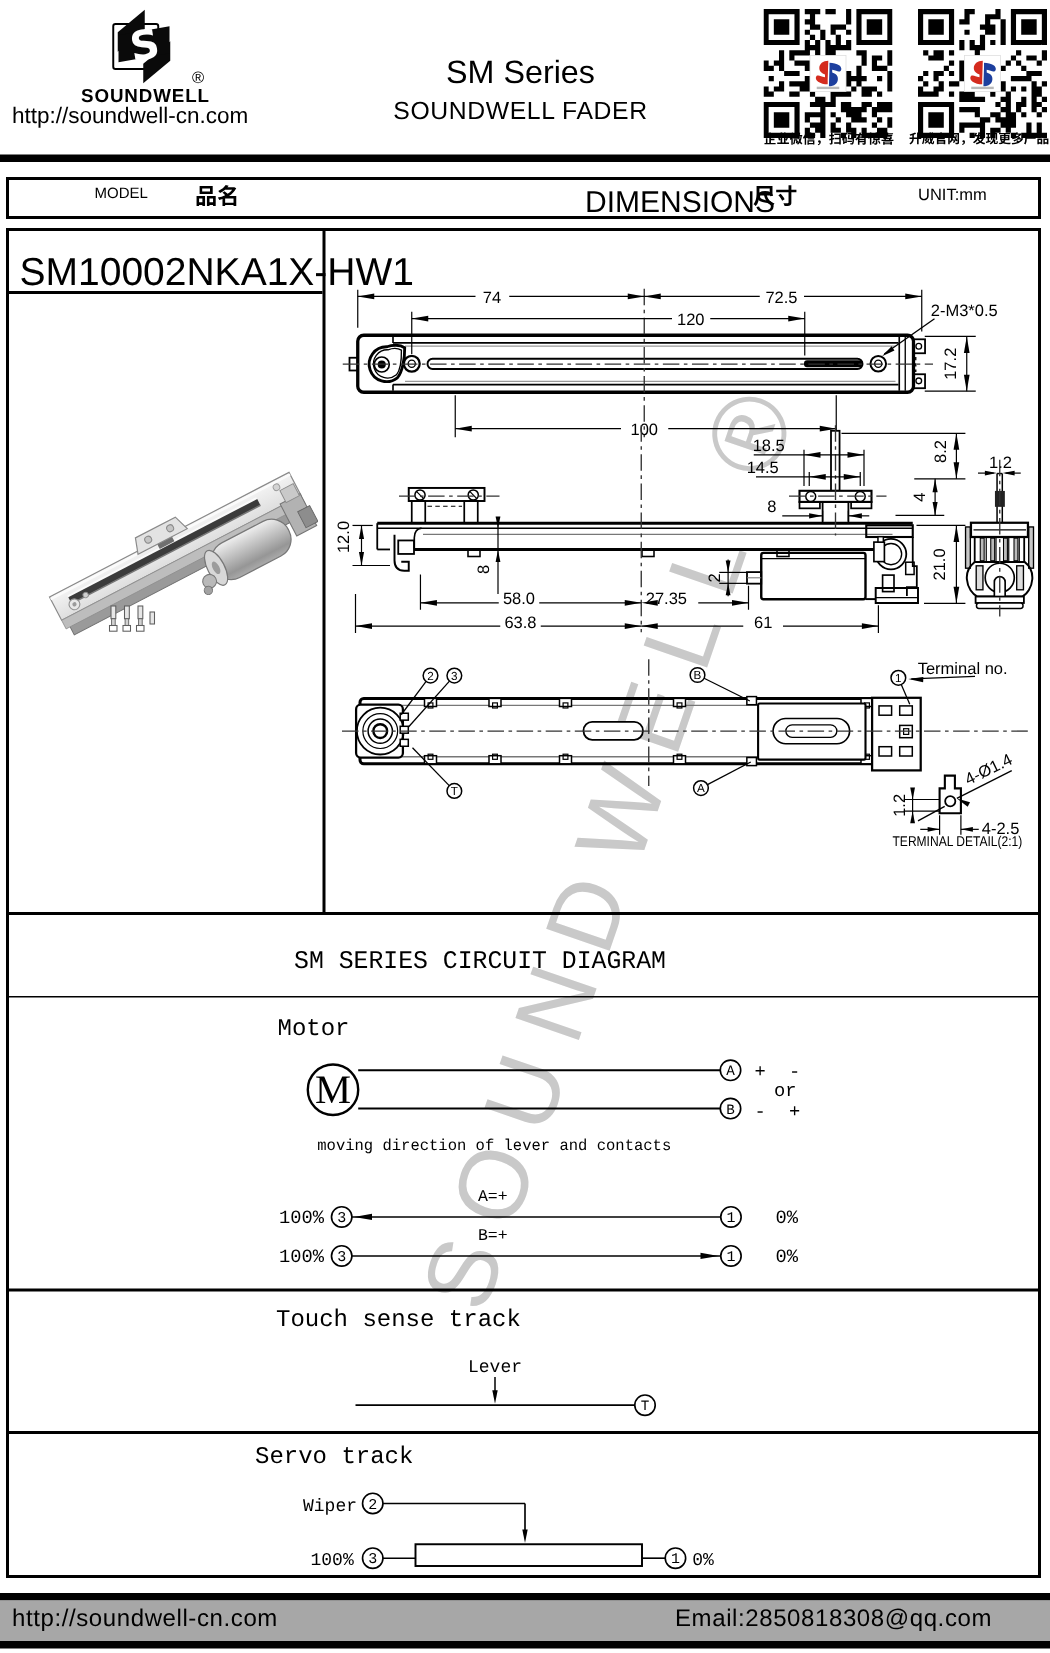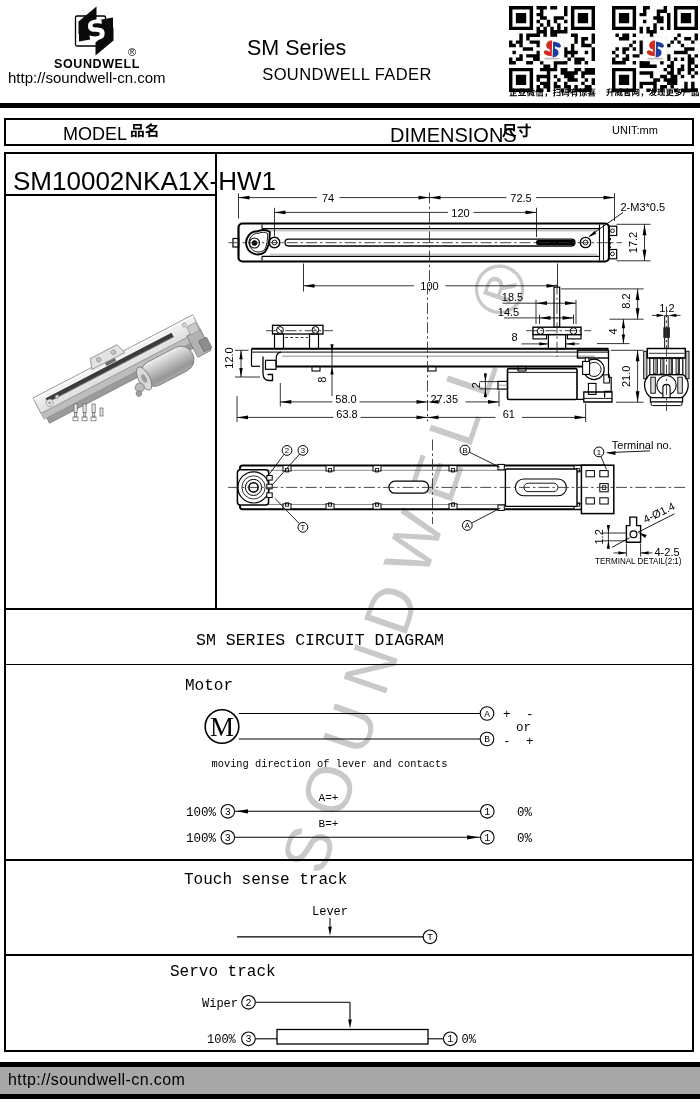--- a/index.html
+++ b/index.html
@@ -32,21 +32,21 @@
 <rect x="75.5" y="16" width="30" height="30" rx="1.5" fill="none" stroke="#000" stroke-width="1.3"></rect>
 <polygon points="78.5,34.5 78.5,21.5 96.5,6.5 96.5,19.5" fill="#0a0a0a"></polygon>
 <polygon points="113.5,27.5 113.5,40.5 95.5,55.5 95.5,42.5" fill="#0a0a0a"></polygon>
 <polygon points="79,41.5 79,23.5 113,17.5 113,35.5" fill="#0a0a0a"></polygon>
 <text x="96.5" y="39.5" text-anchor="middle" transform="rotate(-9 96.5 30)" style="font-family:'DejaVu Sans',sans-serif;font-weight:bold;font-size:27px" fill="#fff">S</text>
 </svg></div>
 <div class="abs" style="left:54px;top:57px;font-size:12.5px;font-weight:bold;letter-spacing:0.6px;z-index:2">SOUNDWELL</div>
 <div class="abs" style="left:128px;top:46px;font-size:11px;z-index:2">®</div>
 <div class="abs" style="left:8px;top:69px;font-size:15px;z-index:2">http://soundwell-cn.com</div>
 
-<div class="abs" style="left:247px;top:36px;width:200px;text-align:left;font-size:21.5px;z-index:2">SM Series</div>
+<div class="abs" style="left:247px;top:36px;width:200px;text-align:center;font-size:21.5px;z-index:2">SM Series</div>
 <div class="abs" style="left:247px;top:65px;width:200px;text-align:center;font-size:16.5px;letter-spacing:0.4px;z-index:2">SOUNDWELL FADER</div>
 
 <div class="abs" style="left:509px;top:6px;z-index:2"><svg width="86" height="86" viewBox="0 0 86 86">
 <rect x="0" y="0" width="86" height="86" fill="#fff"></rect>
 <path d="M0.0 0.0h3.44v3.44h-3.44zM3.44 0.0h3.44v3.44h-3.44zM6.88 0.0h3.44v3.44h-3.44zM10.32 0.0h3.44v3.44h-3.44zM13.76 0.0h3.44v3.44h-3.44zM17.2 0.0h3.44v3.44h-3.44zM20.64 0.0h3.44v3.44h-3.44zM27.52 0.0h3.44v3.44h-3.44zM30.96 0.0h3.44v3.44h-3.44zM34.4 0.0h3.44v3.44h-3.44zM41.28 0.0h3.44v3.44h-3.44zM44.72 0.0h3.44v3.44h-3.44zM55.04 0.0h3.44v3.44h-3.44zM61.92 0.0h3.44v3.44h-3.44zM65.36 0.0h3.44v3.44h-3.44zM68.8 0.0h3.44v3.44h-3.44zM72.24 0.0h3.44v3.44h-3.44zM75.68 0.0h3.44v3.44h-3.44zM79.12 0.0h3.44v3.44h-3.44zM82.56 0.0h3.44v3.44h-3.44zM0.0 3.44h3.44v3.44h-3.44zM20.64 3.44h3.44v3.44h-3.44zM30.96 3.44h3.44v3.44h-3.44zM55.04 3.44h3.44v3.44h-3.44zM61.92 3.44h3.44v3.44h-3.44zM82.56 3.44h3.44v3.44h-3.44zM0.0 6.88h3.44v3.44h-3.44zM6.88 6.88h3.44v3.44h-3.44zM10.32 6.88h3.44v3.44h-3.44zM13.76 6.88h3.44v3.44h-3.44zM20.64 6.88h3.44v3.44h-3.44zM27.52 6.88h3.44v3.44h-3.44zM30.96 6.88h3.44v3.44h-3.44zM55.04 6.88h3.44v3.44h-3.44zM61.92 6.88h3.44v3.44h-3.44zM68.8 6.88h3.44v3.44h-3.44zM72.24 6.88h3.44v3.44h-3.44zM75.68 6.88h3.44v3.44h-3.44zM82.56 6.88h3.44v3.44h-3.44zM0.0 10.32h3.44v3.44h-3.44zM6.88 10.32h3.44v3.44h-3.44zM10.32 10.32h3.44v3.44h-3.44zM13.76 10.32h3.44v3.44h-3.44zM20.64 10.32h3.44v3.44h-3.44zM30.96 10.32h3.44v3.44h-3.44zM34.4 10.32h3.44v3.44h-3.44zM44.72 10.32h3.44v3.44h-3.44zM48.16 10.32h3.44v3.44h-3.44zM51.6 10.32h3.44v3.44h-3.44zM61.92 10.32h3.44v3.44h-3.44zM68.8 10.32h3.44v3.44h-3.44zM72.24 10.32h3.44v3.44h-3.44zM75.68 10.32h3.44v3.44h-3.44zM82.56 10.32h3.44v3.44h-3.44zM0.0 13.76h3.44v3.44h-3.44zM6.88 13.76h3.44v3.44h-3.44zM10.32 13.76h3.44v3.44h-3.44zM13.76 13.76h3.44v3.44h-3.44zM20.64 13.76h3.44v3.44h-3.44zM27.52 13.76h3.44v3.44h-3.44zM37.84 13.76h3.44v3.44h-3.44zM44.72 13.76h3.44v3.44h-3.44zM55.04 13.76h3.44v3.44h-3.44zM61.92 13.76h3.44v3.44h-3.44zM68.8 13.76h3.44v3.44h-3.44zM72.24 13.76h3.44v3.44h-3.44zM75.68 13.76h3.44v3.44h-3.44zM82.56 13.76h3.44v3.44h-3.44zM0.0 17.2h3.44v3.44h-3.44zM20.64 17.2h3.44v3.44h-3.44zM30.96 17.2h3.44v3.44h-3.44zM37.84 17.2h3.44v3.44h-3.44zM48.16 17.2h3.44v3.44h-3.44zM61.92 17.2h3.44v3.44h-3.44zM82.56 17.2h3.44v3.44h-3.44zM0.0 20.64h3.44v3.44h-3.44zM3.44 20.64h3.44v3.44h-3.44zM6.88 20.64h3.44v3.44h-3.44zM10.32 20.64h3.44v3.44h-3.44zM13.76 20.64h3.44v3.44h-3.44zM17.2 20.64h3.44v3.44h-3.44zM20.64 20.64h3.44v3.44h-3.44zM27.52 20.64h3.44v3.44h-3.44zM34.4 20.64h3.44v3.44h-3.44zM41.28 20.64h3.44v3.44h-3.44zM48.16 20.64h3.44v3.44h-3.44zM55.04 20.64h3.44v3.44h-3.44zM61.92 20.64h3.44v3.44h-3.44zM65.36 20.64h3.44v3.44h-3.44zM68.8 20.64h3.44v3.44h-3.44zM72.24 20.64h3.44v3.44h-3.44zM75.68 20.64h3.44v3.44h-3.44zM79.12 20.64h3.44v3.44h-3.44zM82.56 20.64h3.44v3.44h-3.44zM27.52 24.08h3.44v3.44h-3.44zM30.96 24.08h3.44v3.44h-3.44zM34.4 24.08h3.44v3.44h-3.44zM41.28 24.08h3.44v3.44h-3.44zM44.72 24.08h3.44v3.44h-3.44zM48.16 24.08h3.44v3.44h-3.44zM51.6 24.08h3.44v3.44h-3.44zM55.04 24.08h3.44v3.44h-3.44zM10.32 27.52h3.44v3.44h-3.44zM17.2 27.52h3.44v3.44h-3.44zM20.64 27.52h3.44v3.44h-3.44zM24.08 27.52h3.44v3.44h-3.44zM27.52 27.52h3.44v3.44h-3.44zM34.4 27.52h3.44v3.44h-3.44zM41.28 27.52h3.44v3.44h-3.44zM44.72 27.52h3.44v3.44h-3.44zM61.92 27.52h3.44v3.44h-3.44zM65.36 27.52h3.44v3.44h-3.44zM82.56 27.52h3.44v3.44h-3.44zM10.32 30.96h3.44v3.44h-3.44zM17.2 30.96h3.44v3.44h-3.44zM65.36 30.96h3.44v3.44h-3.44zM72.24 30.96h3.44v3.44h-3.44zM75.68 30.96h3.44v3.44h-3.44zM82.56 30.96h3.44v3.44h-3.44zM0.0 34.4h3.44v3.44h-3.44zM6.88 34.4h3.44v3.44h-3.44zM10.32 34.4h3.44v3.44h-3.44zM20.64 34.4h3.44v3.44h-3.44zM24.08 34.4h3.44v3.44h-3.44zM27.52 34.4h3.44v3.44h-3.44zM65.36 34.4h3.44v3.44h-3.44zM72.24 34.4h3.44v3.44h-3.44zM82.56 34.4h3.44v3.44h-3.44zM0.0 37.84h3.44v3.44h-3.44zM3.44 37.84h3.44v3.44h-3.44zM10.32 37.84h3.44v3.44h-3.44zM27.52 37.84h3.44v3.44h-3.44zM61.92 37.84h3.44v3.44h-3.44zM72.24 37.84h3.44v3.44h-3.44zM75.68 37.84h3.44v3.44h-3.44zM79.12 37.84h3.44v3.44h-3.44zM13.76 41.28h3.44v3.44h-3.44zM17.2 41.28h3.44v3.44h-3.44zM20.64 41.28h3.44v3.44h-3.44zM55.04 41.28h3.44v3.44h-3.44zM61.92 41.28h3.44v3.44h-3.44zM82.56 41.28h3.44v3.44h-3.44zM3.44 44.72h3.44v3.44h-3.44zM27.52 44.72h3.44v3.44h-3.44zM55.04 44.72h3.44v3.44h-3.44zM58.48 44.72h3.44v3.44h-3.44zM61.92 44.72h3.44v3.44h-3.44zM65.36 44.72h3.44v3.44h-3.44zM75.68 44.72h3.44v3.44h-3.44zM82.56 44.72h3.44v3.44h-3.44zM10.32 48.16h3.44v3.44h-3.44zM17.2 48.16h3.44v3.44h-3.44zM20.64 48.16h3.44v3.44h-3.44zM24.08 48.16h3.44v3.44h-3.44zM27.52 48.16h3.44v3.44h-3.44zM55.04 48.16h3.44v3.44h-3.44zM61.92 48.16h3.44v3.44h-3.44zM82.56 48.16h3.44v3.44h-3.44zM0.0 51.6h3.44v3.44h-3.44zM6.88 51.6h3.44v3.44h-3.44zM10.32 51.6h3.44v3.44h-3.44zM24.08 51.6h3.44v3.44h-3.44zM27.52 51.6h3.44v3.44h-3.44zM58.48 51.6h3.44v3.44h-3.44zM65.36 51.6h3.44v3.44h-3.44zM68.8 51.6h3.44v3.44h-3.44zM72.24 51.6h3.44v3.44h-3.44zM82.56 51.6h3.44v3.44h-3.44zM0.0 55.04h3.44v3.44h-3.44zM3.44 55.04h3.44v3.44h-3.44zM17.2 55.04h3.44v3.44h-3.44zM20.64 55.04h3.44v3.44h-3.44zM30.96 55.04h3.44v3.44h-3.44zM44.72 55.04h3.44v3.44h-3.44zM48.16 55.04h3.44v3.44h-3.44zM51.6 55.04h3.44v3.44h-3.44zM55.04 55.04h3.44v3.44h-3.44zM65.36 55.04h3.44v3.44h-3.44zM68.8 55.04h3.44v3.44h-3.44zM75.68 55.04h3.44v3.44h-3.44zM34.4 58.48h3.44v3.44h-3.44zM37.84 58.48h3.44v3.44h-3.44zM44.72 58.48h3.44v3.44h-3.44zM0.0 61.92h3.44v3.44h-3.44zM3.44 61.92h3.44v3.44h-3.44zM6.88 61.92h3.44v3.44h-3.44zM10.32 61.92h3.44v3.44h-3.44zM13.76 61.92h3.44v3.44h-3.44zM17.2 61.92h3.44v3.44h-3.44zM20.64 61.92h3.44v3.44h-3.44zM30.96 61.92h3.44v3.44h-3.44zM34.4 61.92h3.44v3.44h-3.44zM37.84 61.92h3.44v3.44h-3.44zM41.28 61.92h3.44v3.44h-3.44zM44.72 61.92h3.44v3.44h-3.44zM51.6 61.92h3.44v3.44h-3.44zM55.04 61.92h3.44v3.44h-3.44zM65.36 61.92h3.44v3.44h-3.44zM68.8 61.92h3.44v3.44h-3.44zM75.68 61.92h3.44v3.44h-3.44zM79.12 61.92h3.44v3.44h-3.44zM82.56 61.92h3.44v3.44h-3.44zM0.0 65.36h3.44v3.44h-3.44zM20.64 65.36h3.44v3.44h-3.44zM37.84 65.36h3.44v3.44h-3.44zM51.6 65.36h3.44v3.44h-3.44zM55.04 65.36h3.44v3.44h-3.44zM58.48 65.36h3.44v3.44h-3.44zM61.92 65.36h3.44v3.44h-3.44zM65.36 65.36h3.44v3.44h-3.44zM72.24 65.36h3.44v3.44h-3.44zM75.68 65.36h3.44v3.44h-3.44zM79.12 65.36h3.44v3.44h-3.44zM82.56 65.36h3.44v3.44h-3.44zM0.0 68.8h3.44v3.44h-3.44zM6.88 68.8h3.44v3.44h-3.44zM10.32 68.8h3.44v3.44h-3.44zM13.76 68.8h3.44v3.44h-3.44zM20.64 68.8h3.44v3.44h-3.44zM27.52 68.8h3.44v3.44h-3.44zM30.96 68.8h3.44v3.44h-3.44zM34.4 68.8h3.44v3.44h-3.44zM37.84 68.8h3.44v3.44h-3.44zM44.72 68.8h3.44v3.44h-3.44zM55.04 68.8h3.44v3.44h-3.44zM58.48 68.8h3.44v3.44h-3.44zM61.92 68.8h3.44v3.44h-3.44zM72.24 68.8h3.44v3.44h-3.44zM0.0 72.24h3.44v3.44h-3.44zM6.88 72.24h3.44v3.44h-3.44zM10.32 72.24h3.44v3.44h-3.44zM13.76 72.24h3.44v3.44h-3.44zM20.64 72.24h3.44v3.44h-3.44zM27.52 72.24h3.44v3.44h-3.44zM37.84 72.24h3.44v3.44h-3.44zM48.16 72.24h3.44v3.44h-3.44zM58.48 72.24h3.44v3.44h-3.44zM61.92 72.24h3.44v3.44h-3.44zM65.36 72.24h3.44v3.44h-3.44zM75.68 72.24h3.44v3.44h-3.44zM82.56 72.24h3.44v3.44h-3.44zM0.0 75.68h3.44v3.44h-3.44zM6.88 75.68h3.44v3.44h-3.44zM10.32 75.68h3.44v3.44h-3.44zM13.76 75.68h3.44v3.44h-3.44zM20.64 75.68h3.44v3.44h-3.44zM30.96 75.68h3.44v3.44h-3.44zM34.4 75.68h3.44v3.44h-3.44zM37.84 75.68h3.44v3.44h-3.44zM44.72 75.68h3.44v3.44h-3.44zM55.04 75.68h3.44v3.44h-3.44zM72.24 75.68h3.44v3.44h-3.44zM82.56 75.68h3.44v3.44h-3.44zM0.0 79.12h3.44v3.44h-3.44zM20.64 79.12h3.44v3.44h-3.44zM27.52 79.12h3.44v3.44h-3.44zM34.4 79.12h3.44v3.44h-3.44zM37.84 79.12h3.44v3.44h-3.44zM44.72 79.12h3.44v3.44h-3.44zM48.16 79.12h3.44v3.44h-3.44zM55.04 79.12h3.44v3.44h-3.44zM58.48 79.12h3.44v3.44h-3.44zM65.36 79.12h3.44v3.44h-3.44zM75.68 79.12h3.44v3.44h-3.44zM79.12 79.12h3.44v3.44h-3.44zM0.0 82.56h3.44v3.44h-3.44zM3.44 82.56h3.44v3.44h-3.44zM6.88 82.56h3.44v3.44h-3.44zM10.32 82.56h3.44v3.44h-3.44zM13.76 82.56h3.44v3.44h-3.44zM17.2 82.56h3.44v3.44h-3.44zM20.64 82.56h3.44v3.44h-3.44zM27.52 82.56h3.44v3.44h-3.44zM30.96 82.56h3.44v3.44h-3.44zM37.84 82.56h3.44v3.44h-3.44zM51.6 82.56h3.44v3.44h-3.44zM58.48 82.56h3.44v3.44h-3.44zM65.36 82.56h3.44v3.44h-3.44zM68.8 82.56h3.44v3.44h-3.44zM72.24 82.56h3.44v3.44h-3.44zM75.68 82.56h3.44v3.44h-3.44zM79.12 82.56h3.44v3.44h-3.44z" fill="#000"></path>
 <g transform="translate(31,31)">
 <rect x="0" y="0" width="24" height="24" fill="#fff" stroke="#ddd" stroke-width="0.5"></rect>
 <path d="M 12.2,3.5 C 8.6,3.5 6.2,5.6 6.2,8.4 C 6.2,10.6 7.8,12 10,12.6 L 10,14.5 C 7.4,14.2 6.4,13 4.9,13.4 C 3.6,13.8 3.4,16.2 5.4,17.5 C 7,18.6 9.4,19.2 11.8,19.2 L 11.8,16.2 Z" fill="#d42b1e"></path>
 <path d="M 12.6,20.5 C 16.2,20.5 18.6,18.4 18.6,15.6 C 18.6,13.4 17,12 14.8,11.4 L 14.8,9.5 C 17.4,9.8 18.4,11 19.9,10.6 C 21.2,10.2 21.4,7.8 19.4,6.5 C 17.8,5.4 15.4,4.8 13,4.8 L 13,7.8 Z" fill="#1d3f9e"></path>
 <rect x="4.5" y="20.8" width="15" height="1.6" fill="#b9b9b9"></rect>
@@ -84,21 +84,21 @@
     <use href="#g73b0" transform="translate(51.0 0) scale(0.0850)"></use>
     <use href="#g66f4" transform="translate(59.5 0) scale(0.0850)"></use>
     <use href="#g591a" transform="translate(68.0 0) scale(0.0850)"></use>
     <use href="#g4ea7" transform="translate(76.5 0) scale(0.0850)"></use>
     <use href="#g54c1" transform="translate(85.0 0) scale(0.0850)"></use>
   </svg>
 
 <div class="abs bar" style="top:103px;height:5px;z-index:2"></div>
 
 <div class="abs" id="frame-header-row"></div>
-<div class="abs" style="left:63px;top:124px;font-size:18px;z-index:3">MODEL</div>
+<div class="abs" style="left:63px;top:124px;font-size:10px;z-index:3">MODEL</div>
 <svg class="abs" style="left:130px;top:123px;z-index:3" width="31" height="16">
     <use href="#g54c1" transform="translate(0.0 0) scale(0.1480)"></use>
     <use href="#g540d" transform="translate(14.8 0) scale(0.1480)"></use>
   </svg>
 <div class="abs" style="left:390px;top:124px;font-size:20px;z-index:3">DIMENSIONS</div>
 <svg class="abs" style="left:502px;top:123px;z-index:3" width="31" height="16">
     <use href="#g5c3a" transform="translate(0.0 0) scale(0.1480)"></use>
     <use href="#g5bf8" transform="translate(14.8 0) scale(0.1480)"></use>
   </svg>
 <div class="abs" style="left:612px;top:124px;font-size:11px;z-index:3">UNIT:mm</div>
@@ -531,20 +531,21 @@
 <line x1="428" y1="1038.8" x2="443.5" y2="1038.8" stroke="#000" stroke-width="1.1"></line>
 <circle cx="450.3" cy="1038.8" r="6.8" fill="#fff" stroke="#000" stroke-width="1.1"></circle>
       <text class="mono" x="450.3" y="1042.2" text-anchor="middle" style="font-size:10px">1</text>
 <text class="mono" x="461.5" y="1043" style="font-size:12px">0%</text>
 </g>
 </svg>
 
 <div class="abs bar" style="top:1061.5px;height:5px;z-index:2"></div>
 <div class="abs" id="footer-band">
   <span style="left:8px">http://soundwell-cn.com</span>
+  <span style="left:450px">Email:2850818308@qq.com</span>
 </div>
 <div class="abs bar" style="top:1093.5px;height:5px;z-index:2"></div>
 
 <svg width="0" height="0" style="position:absolute" aria-hidden="true">
     <defs>
 <path id="g54c1" d="M32.4 18.5H67.6V31.9H32.4ZM20.8 7V43.3H79.8V7ZM7 51.7V97H18.4V91.9H33.3V96.4H45.3V51.7ZM18.4 80.4V63.2H33.3V80.4ZM53.7 51.7V97H65.2V91.9H81.3V96.5H93.3V51.7ZM65.2 80.4V63.2H81.3V80.4Z"></path>
 <path id="g540d" d="M23.6 37.7C27.4 40.7 32 44.5 35.9 48C25.6 53 14.3 56.7 2.8 59C5 61.6 7.8 66.7 9 70C14 68.8 18.9 67.4 23.8 65.8V96.9H35.8V92.6H73.5V96.9H85.9V51.9H53.4C67.2 43.1 78.7 31.6 85.7 17.1L77.4 12.3L75.4 12.9H46C48 10.4 49.9 7.9 51.7 5.3L38.2 2.5C32.2 11.9 21.1 22 4.7 29.2C7.4 31.2 11.2 35.8 13 38.7C21.8 34.2 29.2 29.2 35.5 23.7H67.5C62.3 30.6 55.3 36.7 47.1 41.9C42.7 38.1 37.3 34 32.9 30.9ZM73.5 81.7H35.8V62.8H73.5Z"></path>
 <path id="g5c3a" d="M16.1 6.4V36.3C16.1 52.3 15.1 74.2 2.1 88.9C4.9 90.4 10.3 94.9 12.3 97.4C23.5 84.7 27.3 65.4 28.5 49H49.8C56.3 72.4 67.2 88.6 88.7 96.2C90.5 92.8 94.2 87.6 97 85.1C78.4 79.5 67.6 66.6 62.2 49H87.8V6.4ZM28.9 18.1H75.2V37.3H28.9V36.3Z"></path>
 <path id="g5bf8" d="M14.2 48.3C21 55.8 28.5 66.2 31.3 73L42.4 66.1C39.2 59 31.3 49.2 24.5 42.1ZM60 3.1V23.1H4.5V35.1H60V81.1C60 83.4 59 84.2 56.6 84.2C53.9 84.2 45.4 84.3 37 83.9C39.1 87.4 41.6 93.5 42.4 97.2C53 97.3 61.1 96.8 66.1 94.8C71 92.8 72.8 89.3 72.8 81.2V35.1H95.6V23.1H72.8V3.1Z"></path>
 <path id="g4f01" d="M18.4 48.4V83.4H7.5V94.2H93V83.4H57V63.3H83.9V52.6H57V31.9H44.3V83.4H30.2V48.4ZM48.3 2.1C38.3 17.1 19.8 29.2 1.8 36.1C4.9 38.9 8.3 43.2 10 46.3C24.6 39.7 38.8 30.3 50 18.5C63.7 33 76.9 40.3 90.8 46.3C92.3 42.7 95.5 38.5 98.4 35.9C84.2 30.9 70.1 24.1 56.9 10.3L59.1 7.4Z"></path>

